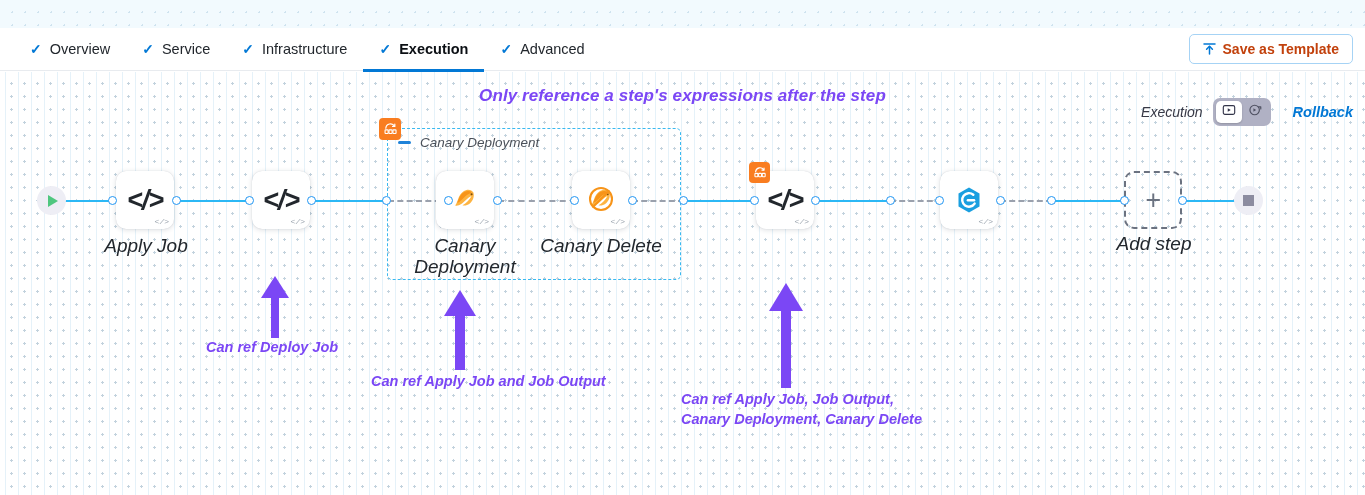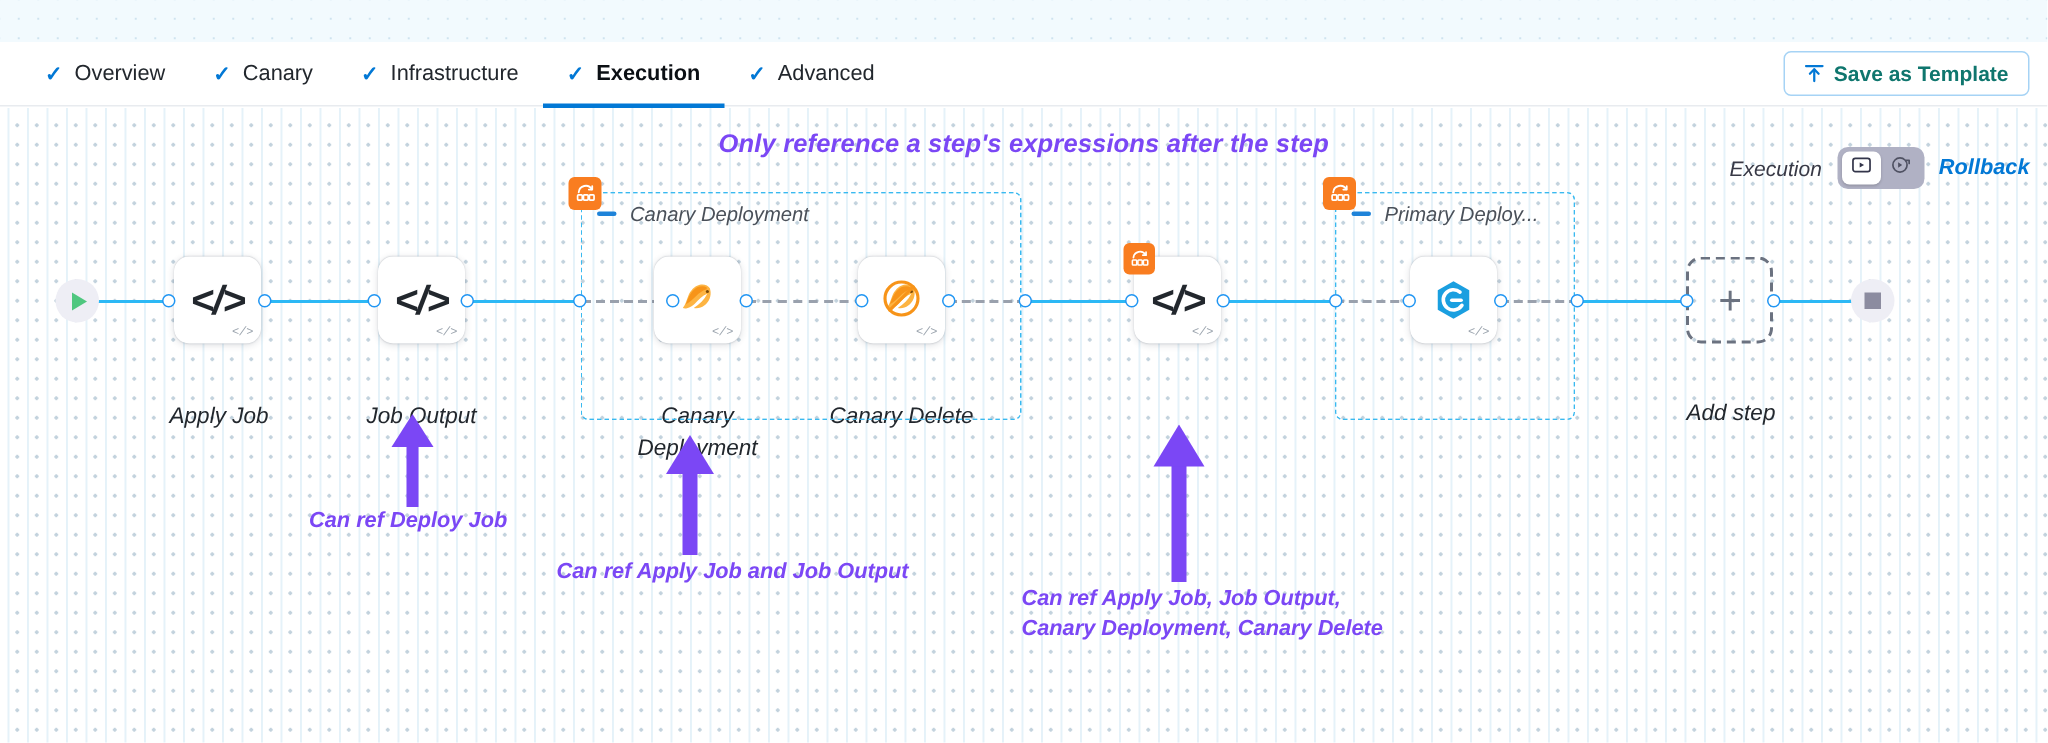--- a/index.html
+++ b/index.html
@@ -37,21 +37,21 @@
   .tab .chk { color: #0278d5; font-size: 14px; font-weight: bold; line-height: 1; }
   .tab.active { font-weight: bold; color: #0b0f14; }
   .tab.active::after {
     content: ""; position: absolute; left: 0; right: 0; bottom: -1px;
     height: 3px; background: #0278d5;
   }
   .save-tpl {
     position: absolute; right: 12px; top: 50%; transform: translateY(-50%);
     display: flex; align-items: center; gap: 7px;
     border: 1px solid #a6d3f5; border-radius: 5px;
-    background: #ffffff; color: #0f766e;
+    background: #ffffff; color: #c2410c;
     font-size: 14px; font-weight: bold;
     padding: 6px 13px; cursor: pointer;
   }
   .save-tpl svg { display:block; }
 
   
   .canvas {
     position: absolute; left: 0; top: 72px; width: 1365px; height: 424px;
     background-color: #ffffff;
     background-image:
@@ -80,21 +80,21 @@
   .seg {
     display: flex; align-items: center;
     background: #b0b1c4; border-radius: 7px; padding: 3px; gap: 0px;
   }
   .seg-btn {
     width: 26px; height: 22px; border-radius: 5px;
     display: flex; align-items: center; justify-content: center;
     cursor: pointer; color: #4f5162;
   }
   .seg-btn.sel { background: #ffffff; box-shadow: 0 1px 2px rgba(0,0,0,.18); }
-  .rollback-label { font-size: 14.5px; font-weight: bold; color: #0278d5; cursor: pointer; }
+  .rollback-label { font-size: 14.5px; font-weight: bold; color: #0278d5; cursor: pointer; margin-left: 12px; }
 
   
   .graph { position: absolute; left: 0; top: 0; width: 1365px; height: 424px; }
 
   .link {
     position: absolute; height: 2px; background: #2cb8f5; top: 128px;
   }
   .link.dashed {
     background: none; height: 0; border-top: 2px dashed #9aa1ad;
   }
@@ -130,21 +130,21 @@
     font-size: 8px; color: #9aa3ad; font-family: "Liberation Mono", monospace;
   }
   .node .grpbadge {
     position: absolute; left: -7px; top: -9px;
     width: 21px; height: 21px; border-radius: 4px; background: #f97d20;
     display: flex; align-items: center; justify-content: center;
     z-index: 6;
   }
   .node-label {
     position: absolute; top: 163px; width: 130px; text-align: center;
-    font-size: 15px; color: #22272d; line-height: 21px; margin-top: 32px;
+    font-size: 19px; color: #22272d; line-height: 21px;
   }
   .code-glyph { font-size: 27px; font-weight: bold; color: #22272d; letter-spacing: -1px;
     font-family: "Liberation Sans", sans-serif; }
 
   
   .addstep {
     position: absolute; top: 99px; width: 58px; height: 58px;
     border: 2px dashed #6b7280; border-radius: 10px;
     display: flex; align-items: center; justify-content: center;
     color: #6b7280; font-size: 27px; font-weight: 300; z-index: 3; background: transparent;
@@ -182,21 +182,21 @@
 <div class="tabbar">
   <div class="tabs">
 
     <div class="tab">
       <span class="chk">✓</span>
       <span>Overview</span>
     </div>
 
     <div class="tab">
       <span class="chk">✓</span>
-      <span>Canary</span>
+      <span>Service</span>
     </div>
 
     <div class="tab">
       <span class="chk">✓</span>
       <span>Infrastructure</span>
     </div>
 
     <div class="tab active">
       <span class="chk">✓</span>
       <span>Execution</span>
@@ -260,35 +260,20 @@
           <rect x="6.4" y="8.4" width="3.3" height="3.8" rx=".6" stroke="#fff" stroke-width="1.2"></rect>
           <rect x="10.6" y="8.4" width="3.3" height="3.8" rx=".6" stroke="#fff" stroke-width="1.2"></rect>
         </svg>
       </div>
       <div class="group-head">
         <span class="group-dash"></span>
         <span>Canary Deployment</span>
       </div>
     </div>
 
-    <div class="group" style="left:890px; top:56px; width:160px; height:152px;">
-      <div class="group-badge">
-        <svg width="15" height="15" viewBox="0 0 16 16" fill="none">
-          <path d="M3 6.6a5 5 0 0 1 9.3-2.1" stroke="#fff" stroke-width="1.3" stroke-linecap="round"></path>
-          <path d="M12.6 2.3v2.4h-2.4" stroke="#fff" stroke-width="1.3" stroke-linecap="round" stroke-linejoin="round"></path>
-          <rect x="2.2" y="8.4" width="3.3" height="3.8" rx=".6" stroke="#fff" stroke-width="1.2"></rect>
-          <rect x="6.4" y="8.4" width="3.3" height="3.8" rx=".6" stroke="#fff" stroke-width="1.2"></rect>
-          <rect x="10.6" y="8.4" width="3.3" height="3.8" rx=".6" stroke="#fff" stroke-width="1.2"></rect>
-        </svg>
-      </div>
-      <div class="group-head">
-        <span class="group-dash"></span>
-        <span>Primary Deploy...</span>
-      </div>
-    </div>
 
     <div class="link" style="left:62px;  width:58px;"></div>
     <div class="link" style="left:178px; width:76px;"></div>
     <div class="link" style="left:312px; width:78px;"></div>
     <div class="link dashed" style="left:388px; width:62px;"></div>
     <div class="link dashed" style="left:498px; width:78px;"></div>
     <div class="link dashed" style="left:632px; width:52px;"></div>
     <div class="link" style="left:682px; width:74px;"></div>
     <div class="link" style="left:815px; width:78px;"></div>
     <div class="link dashed" style="left:890px; width:52px;"></div>
@@ -327,21 +312,20 @@
       <span class="mini">&lt;/&gt;</span>
     </div>
     <div class="node-label" style="left:81px;">Apply Job</div>
 
     <div class="node" style="left:252px;">
       <div class="glyph">
         <span class="code-glyph">&lt;/&gt;</span>
       </div>
       <span class="mini">&lt;/&gt;</span>
     </div>
-    <div class="node-label" style="left:216px;">Job Output</div>
 
     <div class="node" style="left:436px;">
       <div class="glyph">
         <svg width="34" height="34" viewBox="0 0 34 34" fill="none">
           <path d="M25.5 9.5c-1.4-2.2-4.2-3.3-7-2.6-3.6.9-6.2 4-7.6 7.2-1.2 2.8-1.8 5.9-3.7 8.3.9.3 1.9.3 2.8.1 2-.4 3.7-1.6 5.2-3 2.6-2.4 4.9-5.3 8.3-6.6-1.9 4-5.2 7.2-9 9.4 2.4.6 5-.1 7-1.6 3.2-2.3 5-6.5 4-10.6-.1-.2-.1-.4-.2-.6z" fill="#fdb442"></path>
           <path d="M23.2 8.6c-2.8-1.4-6.3-.6-8.6 1.5-2.8 2.5-4.1 6.3-5.3 9.8 2.7-1.2 4.7-3.5 6.8-5.5 2-2 4.3-3.8 7.1-4.5-.1-.5 0-.9 0-1.3z" fill="#f79419"></path>
           <circle cx="23.6" cy="11.3" r="1.05" fill="#7a4a0a"></circle>
         </svg>
       </div>
       <span class="mini">&lt;/&gt;</span>

